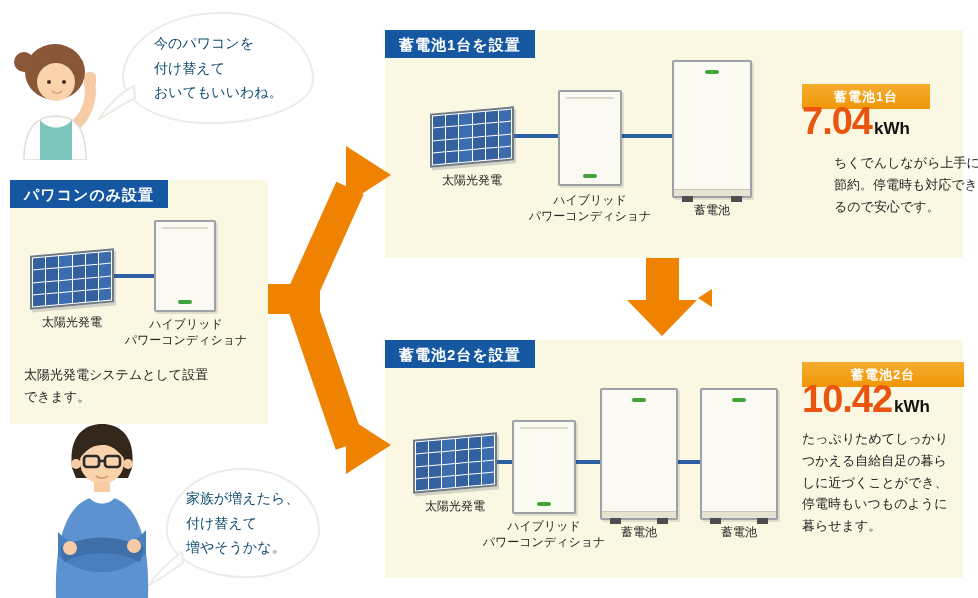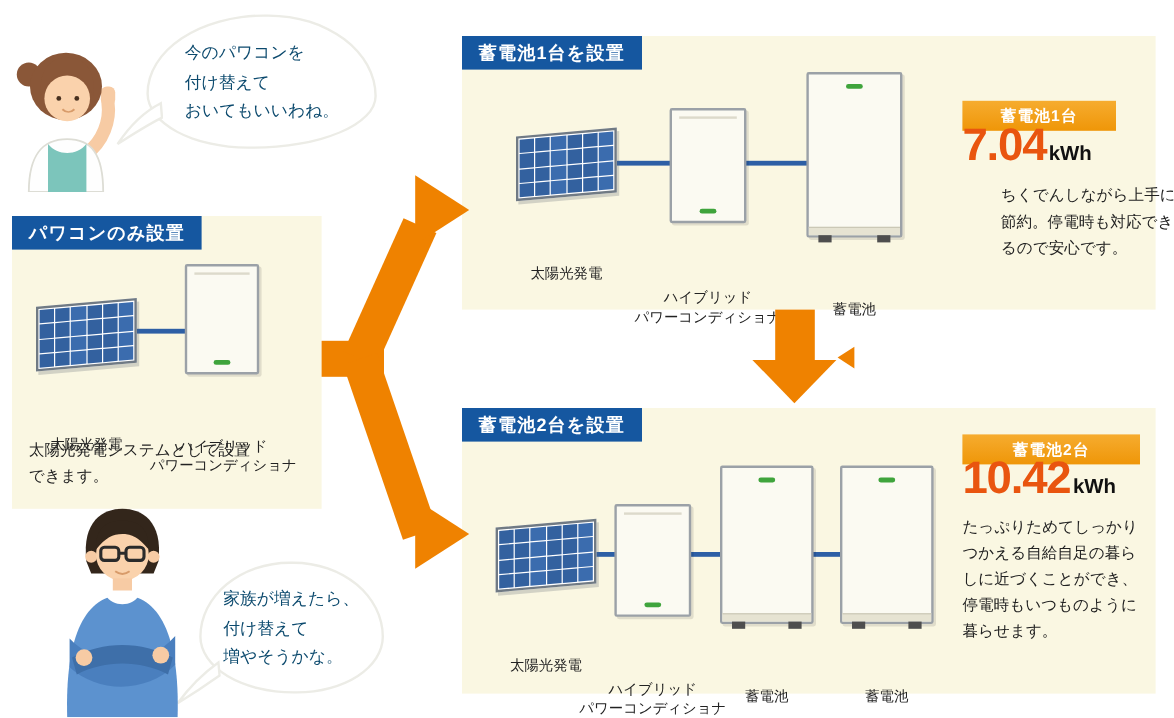--- a/index.html
+++ b/index.html
@@ -10,21 +10,21 @@
     font-family: "Liberation Sans", "DejaVu Sans", sans-serif;
   }
   .panel { position: absolute; background: #FAF7E2; z-index: 1; }
   .panel-title {
     position: absolute; z-index: 2; background: #1557A0; color: #fff;
     font-weight: bold; font-size: 15px; line-height: 1; padding: 7px 14px 6px;
     letter-spacing: 1px; white-space: nowrap;
   }
   .device-label {
     position: absolute; z-index: 2; font-size: 12px; line-height: 1.35;
-    text-align: center; white-space: pre-line; color: #222; margin-top: 48px;
+    text-align: center; white-space: pre-line; color: #222;
   }
   .desc {
     position: absolute; z-index: 2; font-size: 13px; line-height: 1.68;
     white-space: pre-line; color: #222;
   }
   .hline { position: absolute; z-index: 1; height: 4px; background: #2D5FA5; }
   .solar {
     position: absolute; z-index: 2; background: #fff; border: 2px solid #707A84;
     padding: 1px; transform: skewY(-5deg);
     box-shadow: 2px 3px 0 rgba(90,100,110,.25);
@@ -214,21 +214,21 @@
     <div class="logo-mark" style="top:8px;"></div>
     <div class="base"></div>
     <div class="foot" style="left:8px;"></div>
     <div class="foot" style="right:8px;"></div>
   </div>
   <div class="device-label" style="left:401px;top:498px;width:108px;">太陽光発電</div>
   <div class="device-label" style="left:478px;top:518px;width:132px;">ハイブリッド
 パワーコンディショナ</div>
   <div class="device-label" style="left:600px;top:524px;width:78px;">蓄電池</div>
   <div class="device-label" style="left:700px;top:524px;width:78px;">蓄電池</div>
-  <div class="badge" style="left:802px;top:362px;width:148px;">蓄電池2台</div>
+  <div class="badge" style="left:802px;top:362px;width:162px;">蓄電池2台</div>
   <div class="capacity" style="left:802px;top:378px;">
     <span class="num">10.42</span><span class="unit">kWh</span>
   </div>
   <div class="desc" style="left:802px;top:428px;width:160px;">たっぷりためてしっかり
 つかえる自給自足の暮ら
 しに近づくことができ、
 停電時もいつものように
 暮らせます。</div>
 
   <div class="bubble bubble-top">

